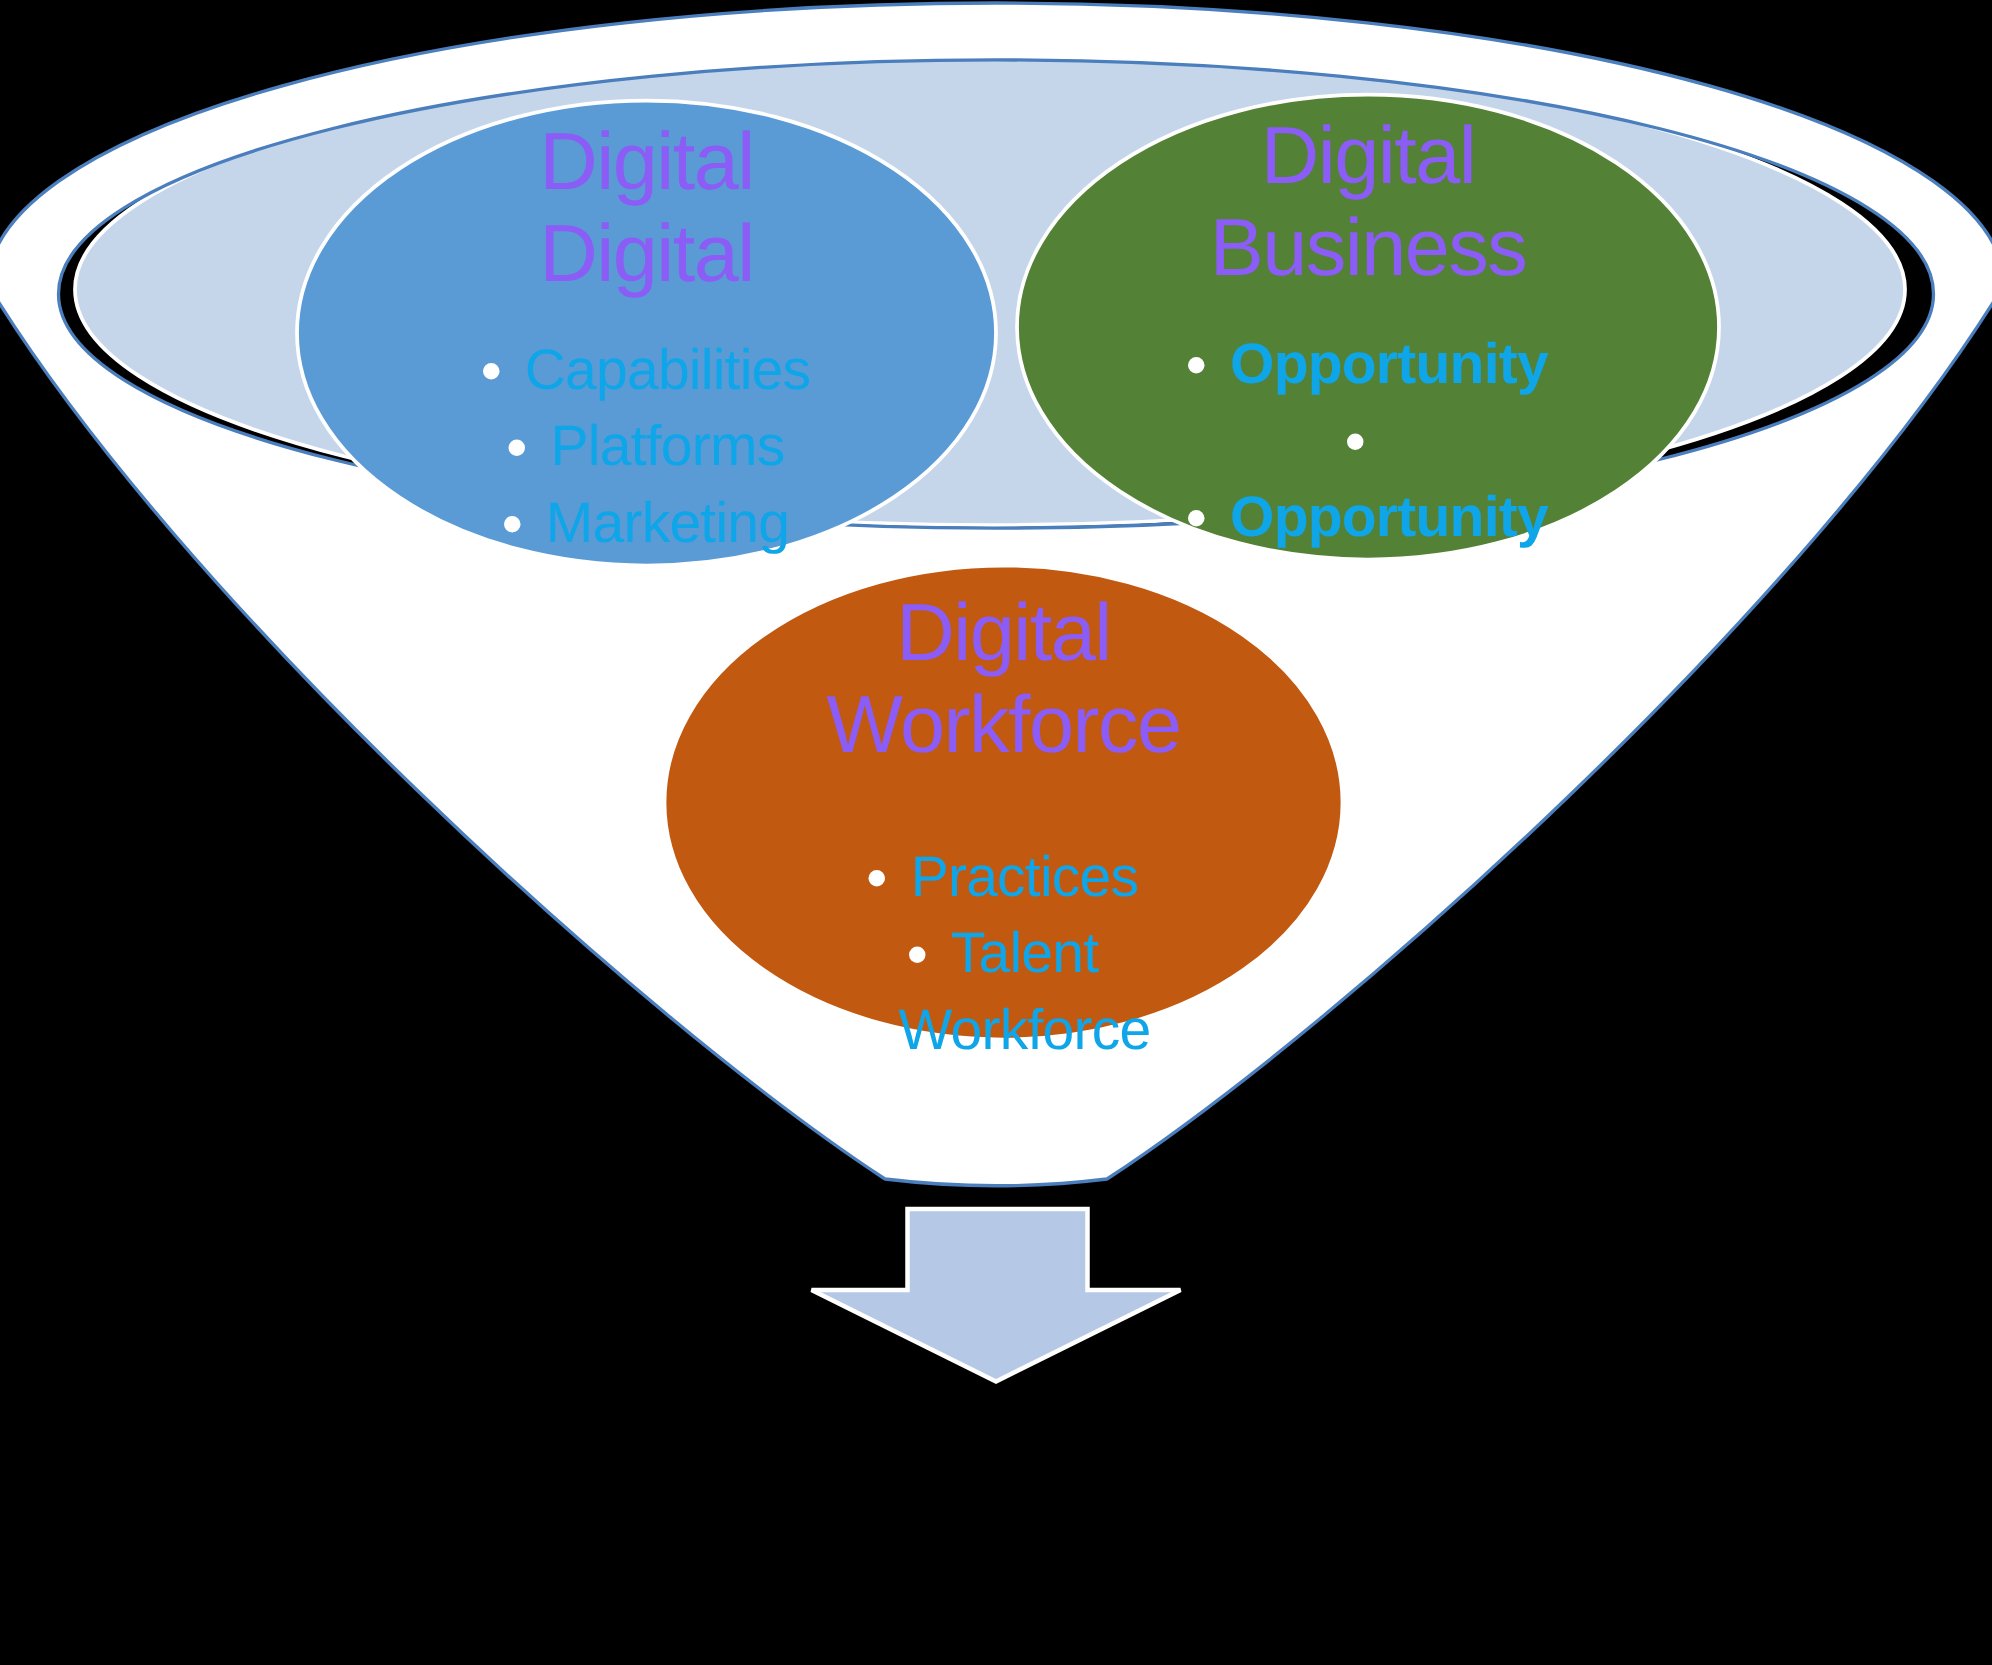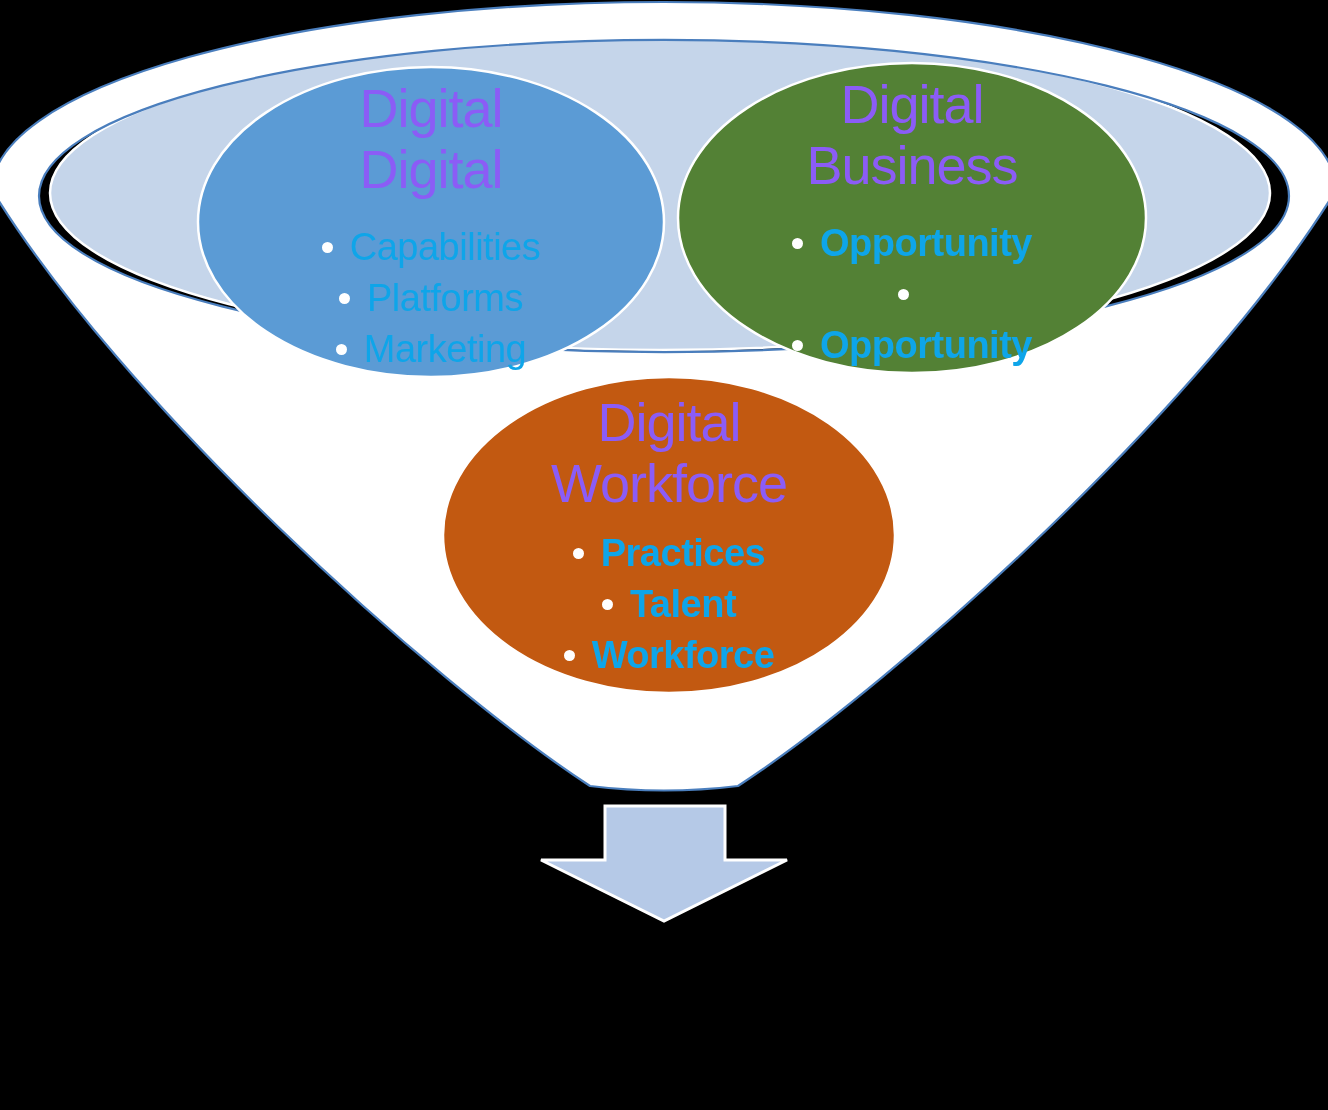--- a/index.html
+++ b/index.html
@@ -73,21 +73,21 @@
     <div class="bullet-row">
       <span class="bullet-dot"></span>
     </div>
     <div class="bullet-row">
       <span class="bullet-dot"></span>
       <span class="bullet-label">Opportunity</span>
     </div>
   </div>
 
   <div class="bubble-title" style="left:419px;top:392px;"><span>Digital</span><br><span>Workforce</span></div>
-  <div class="bubble-bullets" style="left:419px;top:528px;font-weight:bold;">
+  <div class="bubble-bullets" style="left:419px;top:560px;">
     <div class="bullet-row">
       <span class="bullet-dot"></span>
       <span class="bullet-label">Practices</span>
     </div>
     <div class="bullet-row">
       <span class="bullet-dot"></span>
       <span class="bullet-label">Talent</span>
     </div>
     <div class="bullet-row">
       <span class="bullet-dot"></span>

